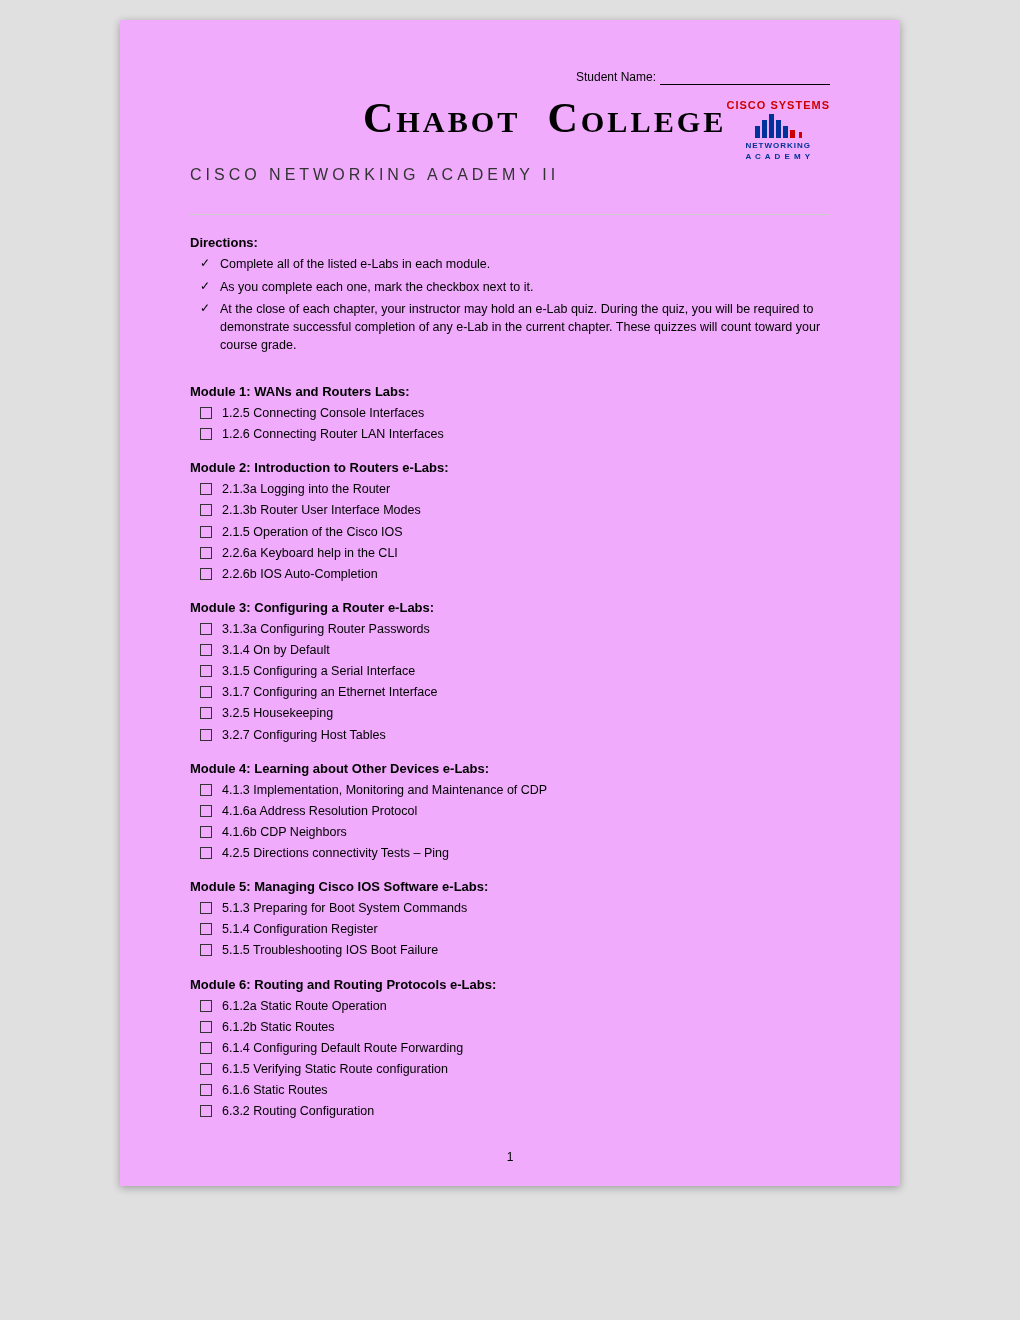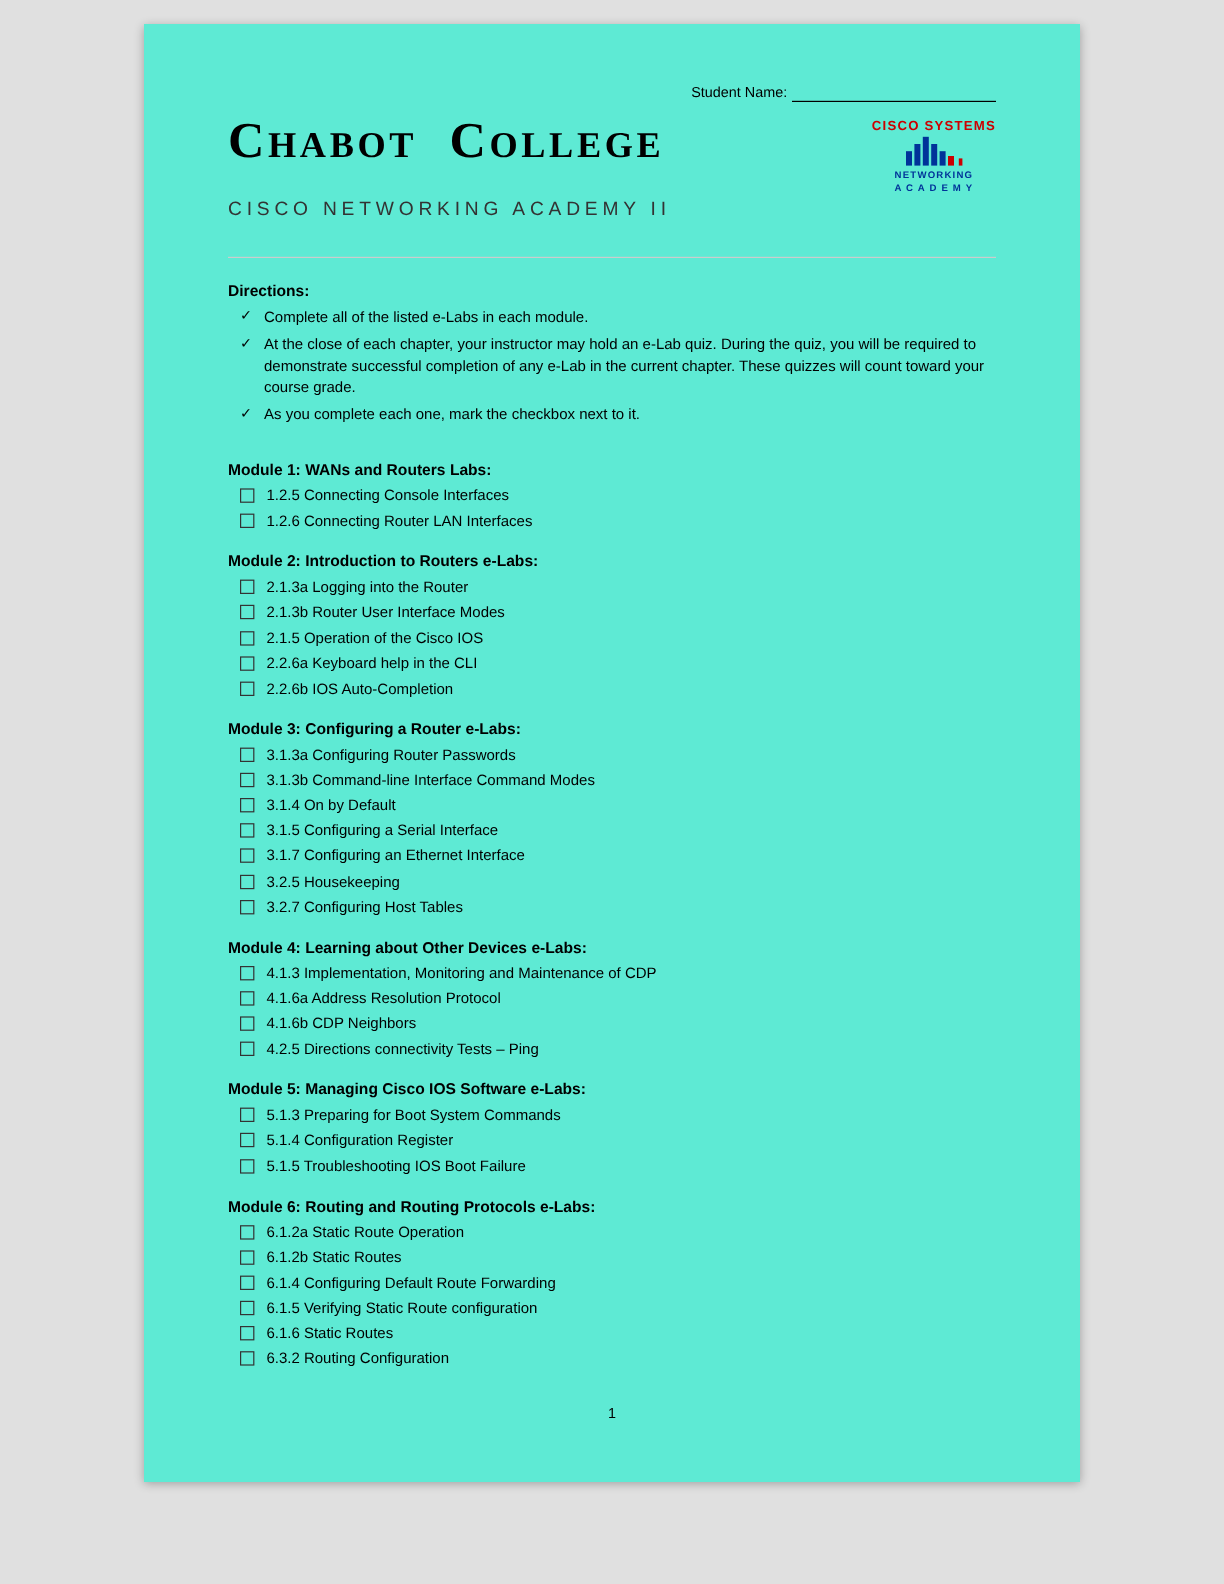--- a/index.html
+++ b/index.html
@@ -6,24 +6,24 @@
 
     body {
       background: #e0e0e0;
       display: flex;
       justify-content: center;
       padding: 20px;
       font-family: Arial, sans-serif;
     }
 
     .page {
-      background: #5eead4;
+      background: #f0abfc;
       width: 780px;
       min-height: 1010px;
-      padding: 50px 70px 50px 70px;
+      padding: 50px 70px 22px 70px;
       position: relative;
       box-shadow: 0 2px 8px rgba(0,0,0,0.3);
     }
 
     
     .header-top {
       display: flex;
       justify-content: flex-end;
       margin-bottom: 10px;
       font-size: 12px;
@@ -37,21 +37,21 @@
       display: inline-block;
       border-bottom: 1px solid #000;
       width: 170px;
       margin-left: 4px;
       vertical-align: bottom;
     }
 
     .header-main {
       display: flex;
       align-items: flex-start;
-      justify-content: space-between;
+      justify-content: flex-end;
       margin-bottom: 4px;
     }
 
     .college-title {
       font-size: 42px;
       font-weight: bold;
       letter-spacing: 3px;
       font-family: 'Times New Roman', serif;
       line-height: 1.1;
     }
@@ -220,22 +220,22 @@
   </div>
 
   <div class="subtitle">CISCO  NETWORKING  ACADEMY  II</div>
 
   <hr class="divider">
 
   <div class="section">
     <div class="section-title">Directions:</div>
     <ul class="directions-list">
       <li>Complete all of the listed e-Labs in each module.</li>
+      <li>As you complete each one, mark the checkbox next to it.</li>
       <li>At the close of each chapter, your instructor may hold an e-Lab quiz.  During the quiz, you will be required to demonstrate successful completion of any e-Lab in the current chapter.  These quizzes will count toward your course grade.</li>
-      <li>As you complete each one, mark the checkbox next to it.</li>
     </ul>
   </div>
 
   <div class="module-section">
     <div class="module-title">Module 1: WANs and Routers Labs:</div>
     <ul class="module-list">
       <li>1.2.5 Connecting Console Interfaces</li>
       <li>1.2.6 Connecting Router LAN Interfaces</li>
     </ul>
   </div>
@@ -248,21 +248,20 @@
       <li>2.1.5 Operation of the Cisco IOS</li>
       <li>2.2.6a Keyboard help in the CLI</li>
       <li>2.2.6b IOS Auto-Completion</li>
     </ul>
   </div>
 
   <div class="module-section">
     <div class="module-title">Module 3: Configuring a Router e-Labs:</div>
     <ul class="module-list">
       <li>3.1.3a Configuring Router Passwords</li>
-      <li>3.1.3b Command-line Interface Command Modes</li>
       <li>3.1.4 On by Default</li>
       <li>3.1.5 Configuring a Serial Interface</li>
       <li>3.1.7 Configuring an Ethernet Interface</li>
       <li>3.2.5 Housekeeping</li>
       <li>3.2.7 Configuring Host Tables</li>
     </ul>
   </div>
 
   <div class="module-section">
     <div class="module-title">Module 4: Learning about Other Devices e-Labs:</div>

